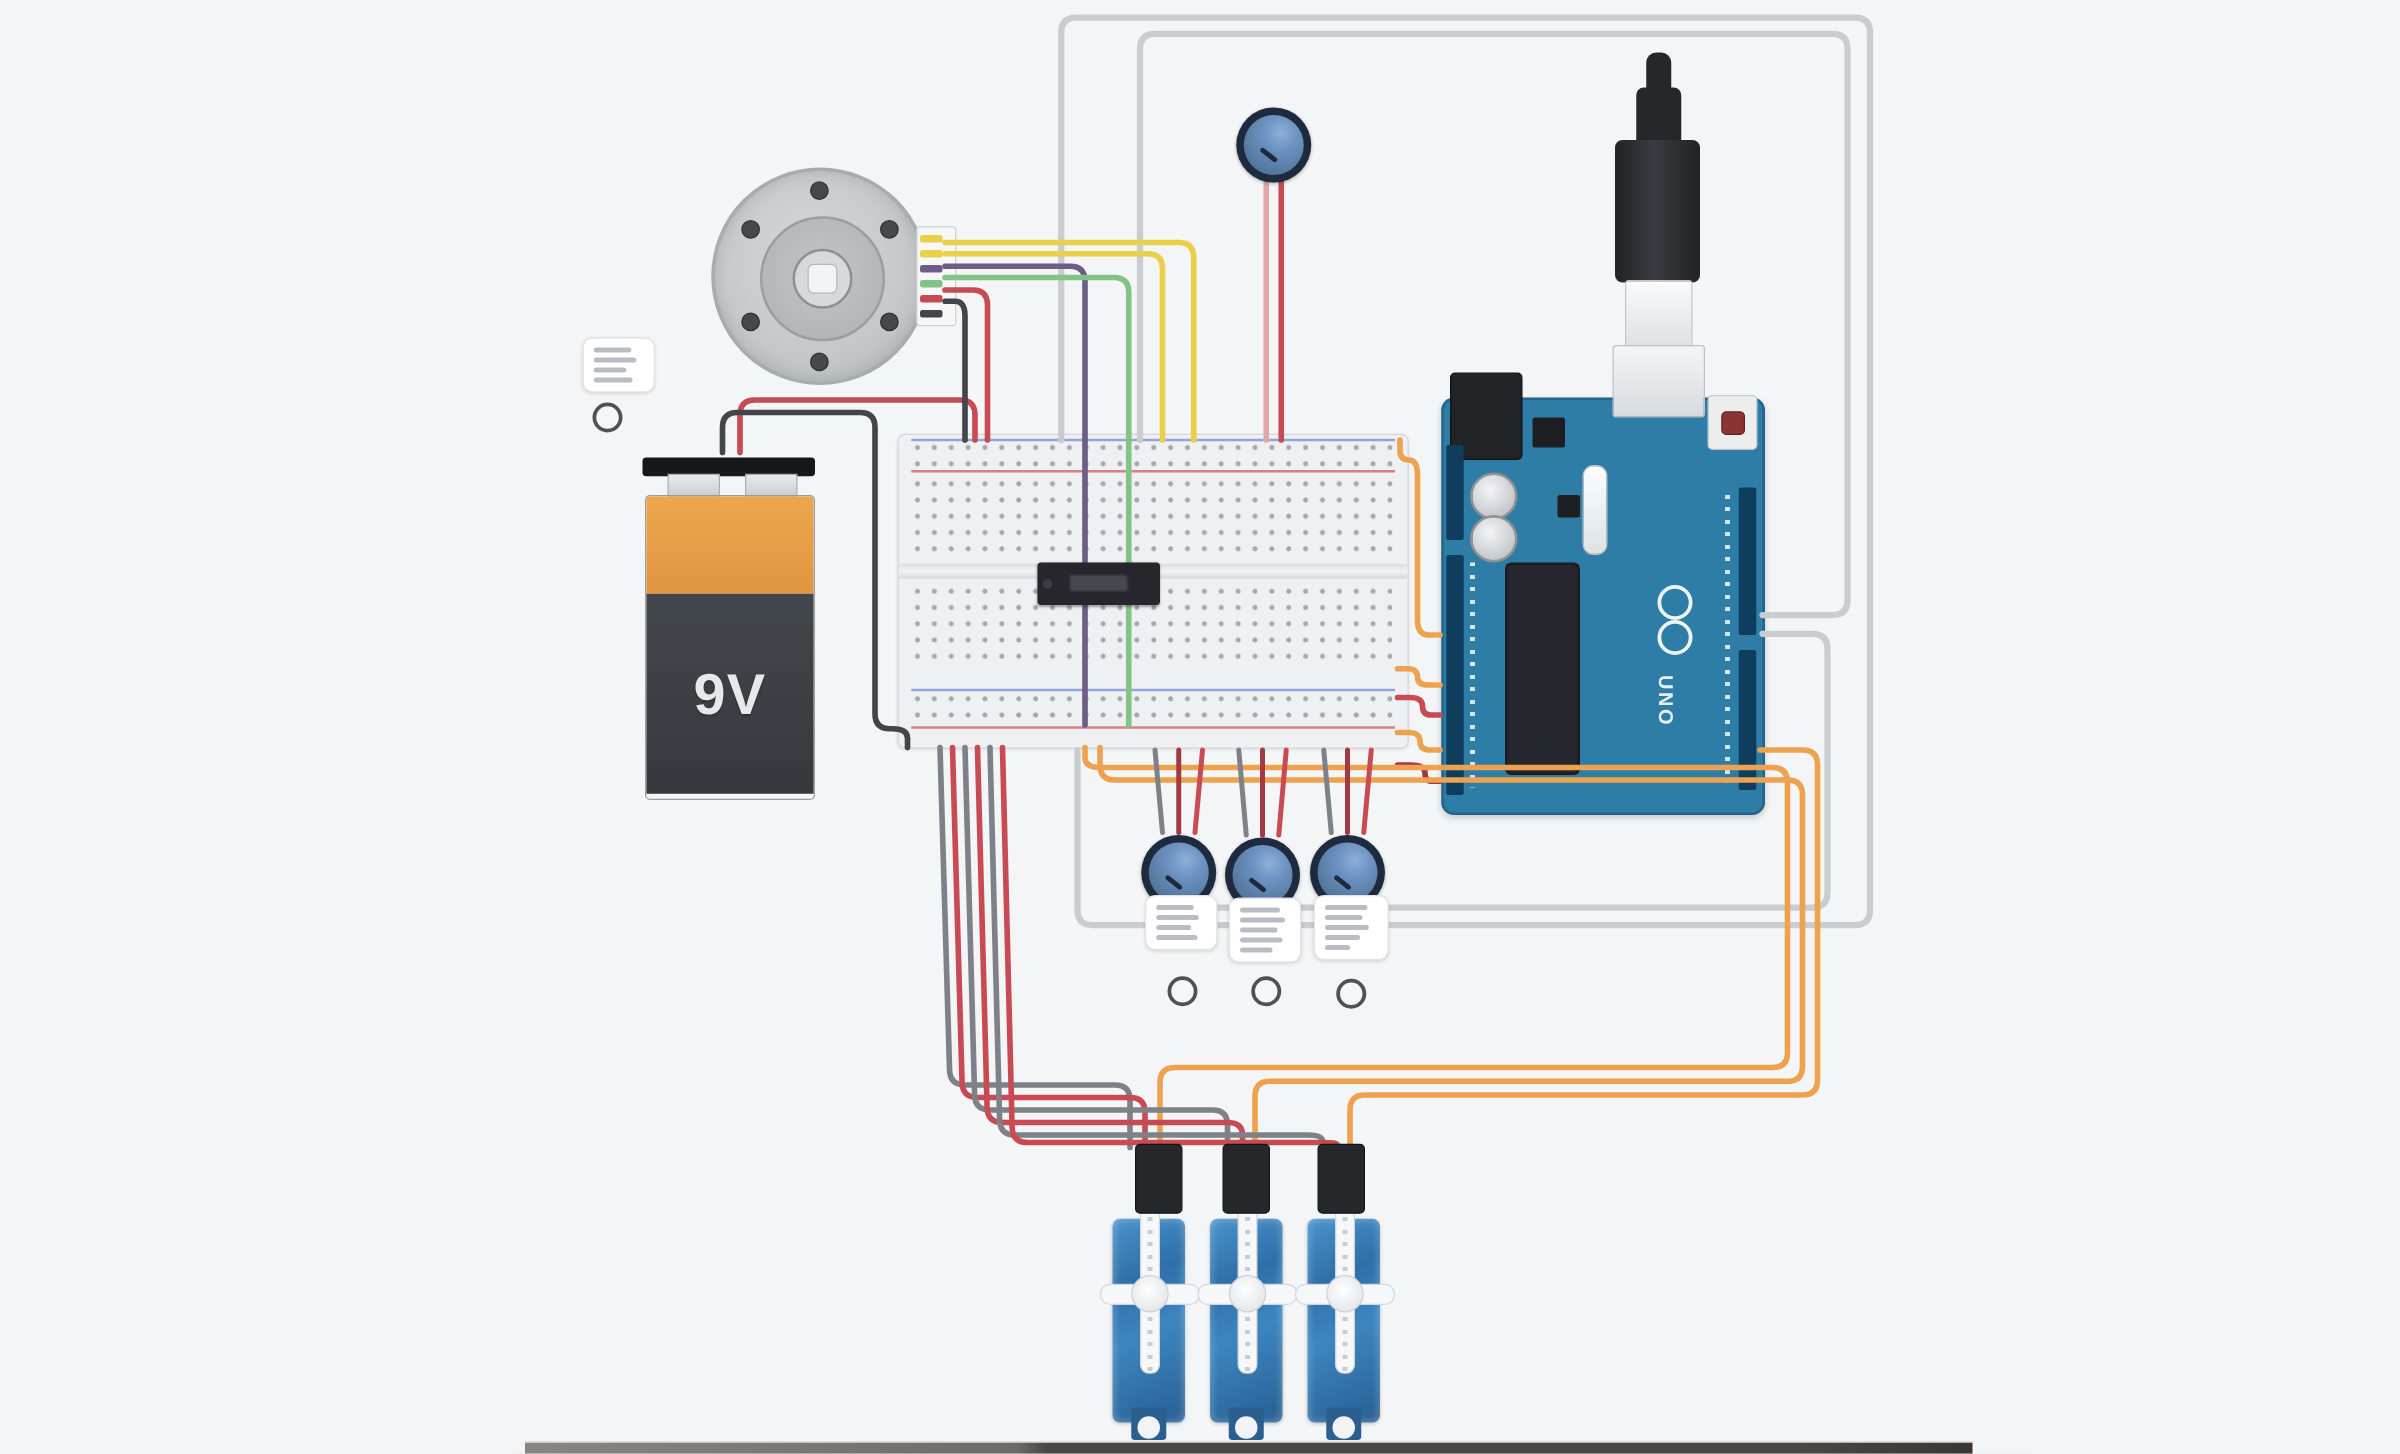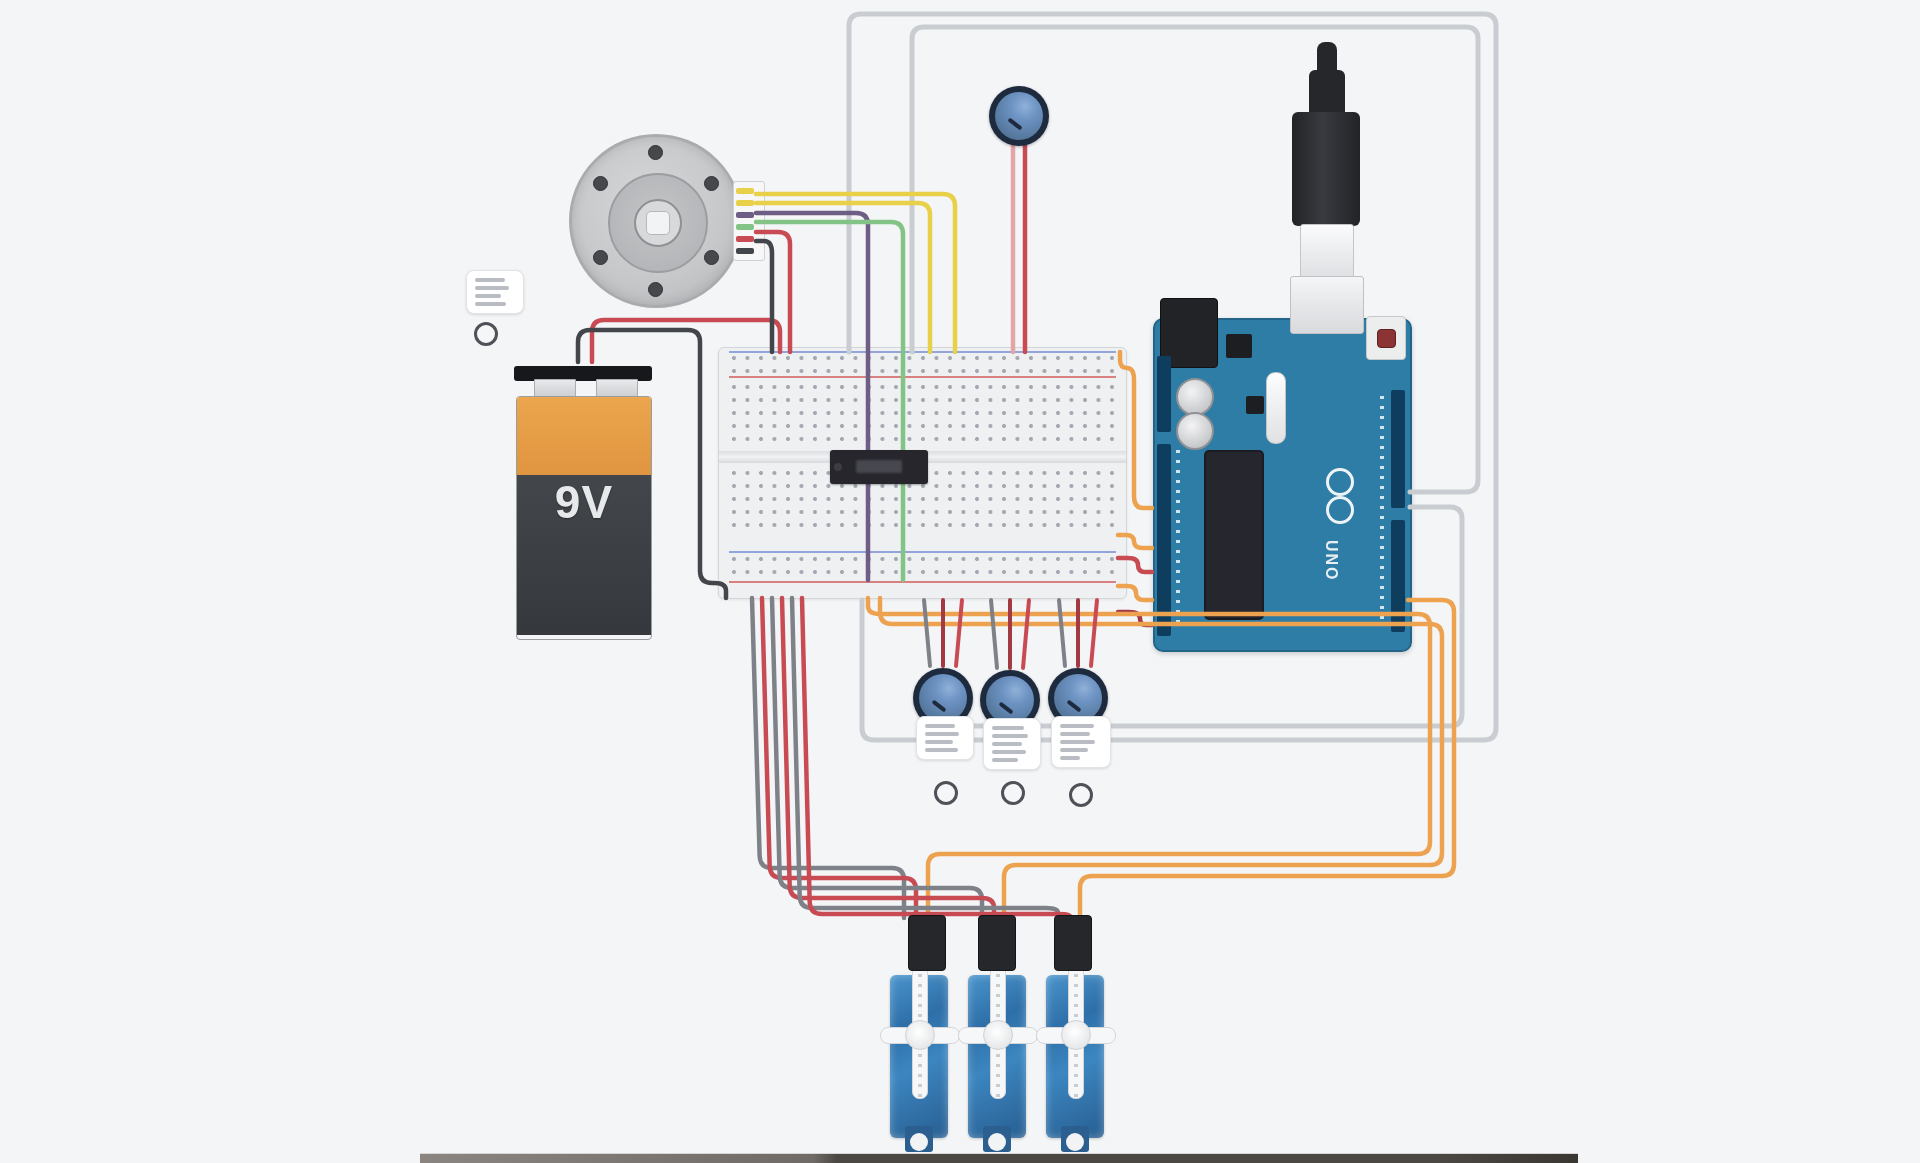--- a/index.html
+++ b/index.html
@@ -24,21 +24,21 @@
   .stub{height:6px;margin-left:2px;width:18px;border-radius:2px;}
   
   .battery{left:516px;top:366px;width:134px;height:272px;z-index:2;}
   .bat-cap{left:-2px;top:0;width:138px;height:15px;background:#17181c;border-radius:3px;}
   .bat-term{top:13px;width:40px;height:18px;background:linear-gradient(#e9eaec,#c9cbce);
     border:1px solid #aaacb0;border-radius:0 0 4px 4px;}
   .bat-body{left:0;top:30px;width:134px;height:242px;border-radius:4px;overflow:hidden;
     border:1px solid #9a9ca0;}
   .bat-orange{height:78px;background:linear-gradient(#eca64d,#e09540);}
   .bat-dark{height:160px;background:linear-gradient(#43474c,#35383d);display:flex;
-    align-items:flex-start;justify-content:center;}
+    align-items:center;justify-content:center;}
   .bat-label{color:#e6e8ea;font-size:46px;font-weight:bold;letter-spacing:1px;
     text-shadow:0 1px 2px rgba(0,0,0,.4);}
   
   .breadboard{left:718px;top:347px;width:407px;height:250px;background:#eef0f2;border:1px solid #d4d6d9;
     border-radius:6px;z-index:1;box-shadow:0 1px 3px rgba(0,0,0,.08);}
   .rail-line{left:10px;width:387px;height:2px;}
   .holes{left:12px;width:383px;background-image:radial-gradient(circle at 3px 3px,#a4a9b1 1.7px,transparent 2.3px);
     background-size:13.5px 13px;}
   .groove{left:0;top:103px;width:407px;height:12px;background:linear-gradient(#dcdee1,#f1f2f4 50%,#d7d9dc);}
   .bb-chip{left:830px;top:450px;width:98px;height:34px;background:#26262c;border-radius:3px;z-index:4;

